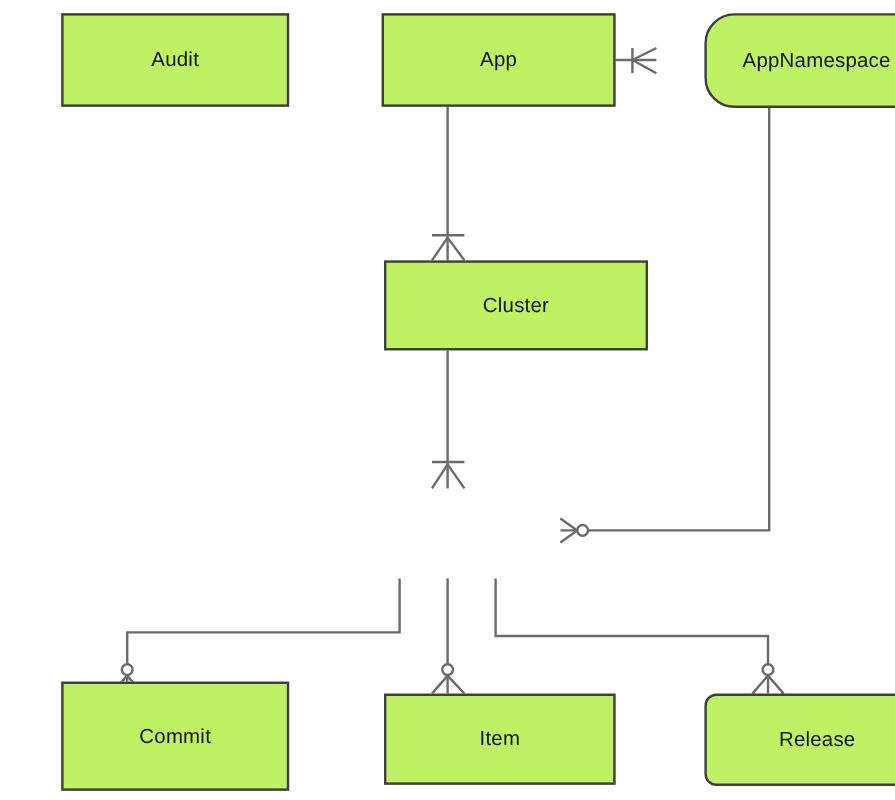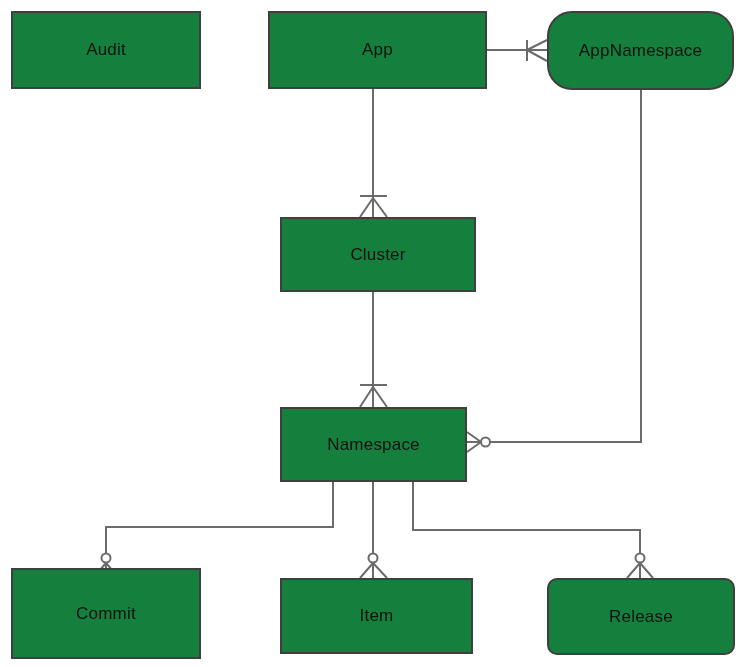--- a/index.html
+++ b/index.html
@@ -18,25 +18,26 @@
   .connector-layer {
     position: absolute;
     left: 0;
     top: 0;
     width: 746px;
     height: 667px;
   }
   .entity-box {
     position: absolute;
     box-sizing: border-box;
-    background: #15803d;
+    background: #bef264;
     border: 2px solid #3f3f3f;
     display: flex;
     align-items: center;
     justify-content: center;
+    margin-left: 40px;
   }
   .entity-label {
     font-size: 17px;
     color: #111111;
     letter-spacing: 0.2px;
     white-space: nowrap;
   }
   .conn {
     stroke: #6b6b6b;
     stroke-width: 2;
@@ -97,35 +98,32 @@
       <path class="conn" d="M413,482 V530 H640 V578"></path>
       <path class="conn" d="M640,563 L627,578 M640,563 L653,578"></path>
       <circle class="card-circle" cx="640" cy="558" r="4.5"></circle>
     </g>
   </svg>
 
   <div class="entity-box" style="left:11px; top:11px; width:190px; height:78px;">
     <span class="entity-label">Audit</span>
   </div>
 
-  <div class="entity-box" style="left:268px; top:11px; width:219px; height:78px;">
+  <div class="entity-box" style="left:278px; top:11px; width:195px; height:78px;">
     <span class="entity-label">App</span>
   </div>
 
   <div class="entity-box" style="left:547px; top:11px; width:187px; height:79px;border-radius:25px;">
     <span class="entity-label">AppNamespace</span>
   </div>
 
-  <div class="entity-box" style="left:280px; top:217px; width:196px; height:75px;">
+  <div class="entity-box" style="left:280px; top:217px; width:220px; height:75px;">
     <span class="entity-label">Cluster</span>
   </div>
 
-  <div class="entity-box" style="left:280px; top:407px; width:187px; height:75px;">
-    <span class="entity-label">Namespace</span>
-  </div>
 
   <div class="entity-box" style="left:11px; top:568px; width:190px; height:91px;">
     <span class="entity-label">Commit</span>
   </div>
 
   <div class="entity-box" style="left:280px; top:578px; width:193px; height:76px;">
     <span class="entity-label">Item</span>
   </div>
 
   <div class="entity-box" style="left:547px; top:578px; width:188px; height:77px;border-radius:10px;">

